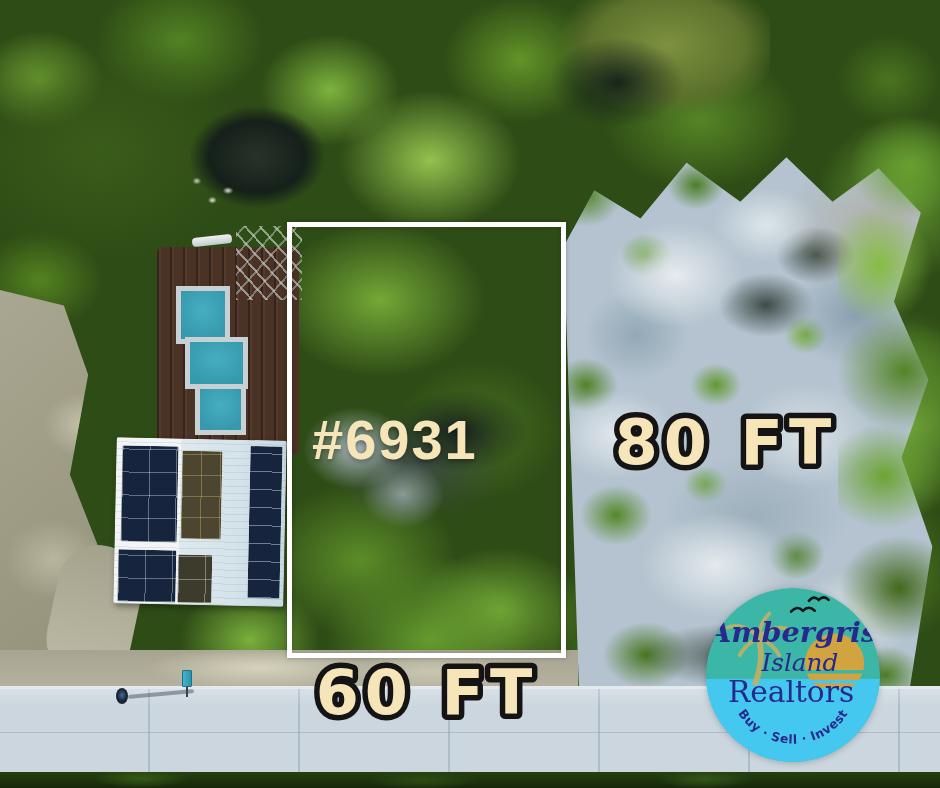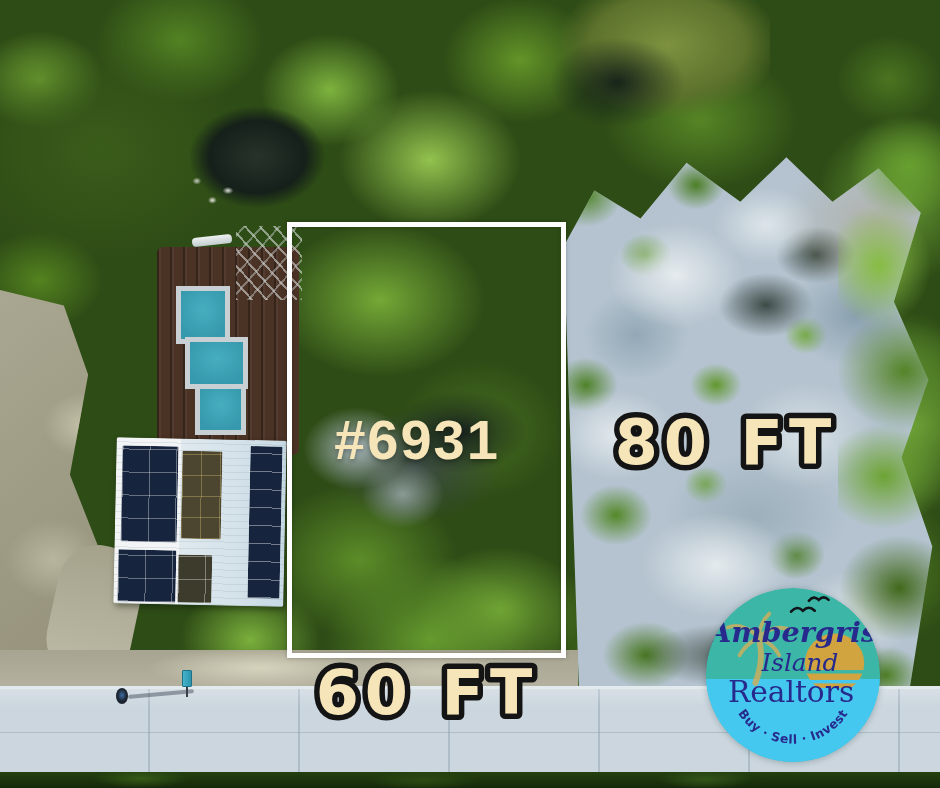--- a/index.html
+++ b/index.html
@@ -1,18 +1,18 @@
 <!DOCTYPE html>
 <html><head>
 <meta charset="utf-8">
 <style>
   html,body{margin:0;padding:0;background:#222;}
   .stage{
     position:relative;width:940px;height:788px;overflow:hidden;
-    font-family:"Liberation Sans",sans-serif;background:#a16207;text-align:center;
+    font-family:"Liberation Sans",sans-serif;background:#a16207;
   }
   .stage *{position:absolute;box-sizing:border-box;}
 
   
   .canopy{
     left:0;top:0;width:940px;height:692px;background-color:#2e4c16;
     background-image:
       radial-gradient(200px 150px at 100px 150px,#3a5c1a 0%,rgba(58,92,26,0) 75%),
       radial-gradient(90px 70px at 40px 80px,#6ea032 0%,rgba(110,160,50,0) 70%),
       radial-gradient(120px 90px at 180px 40px,#528223 0%,rgba(82,130,35,0) 70%),

